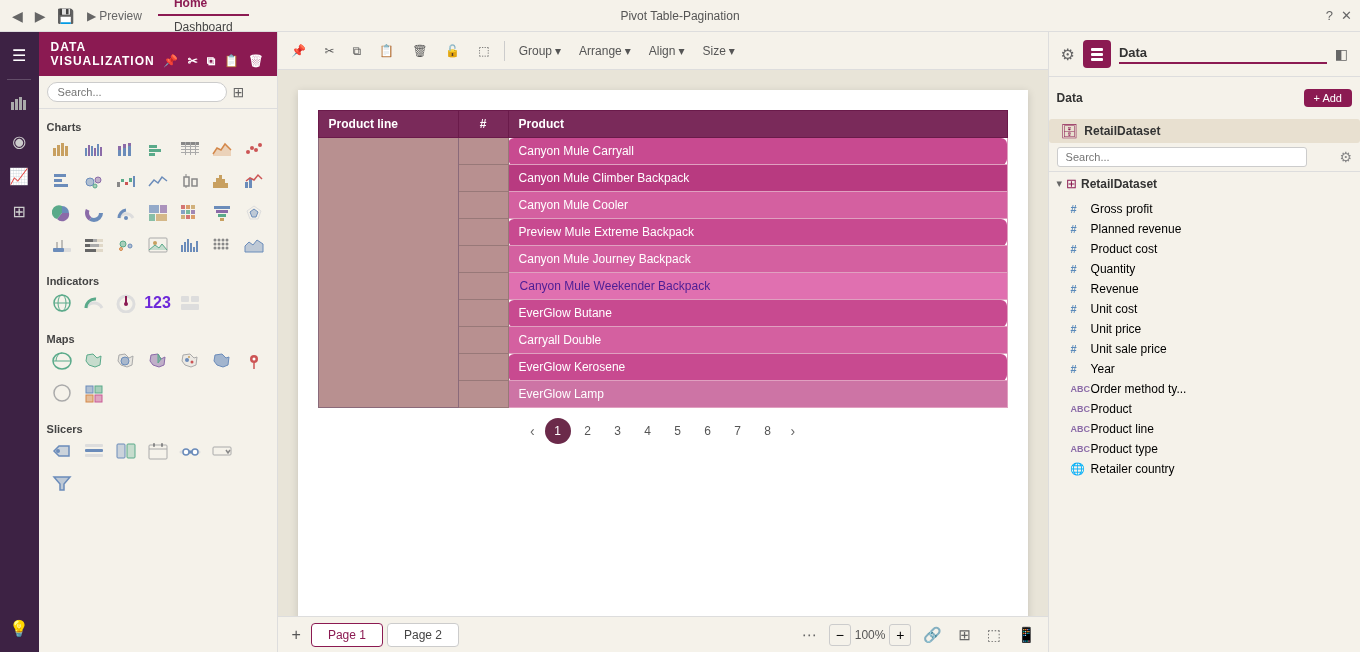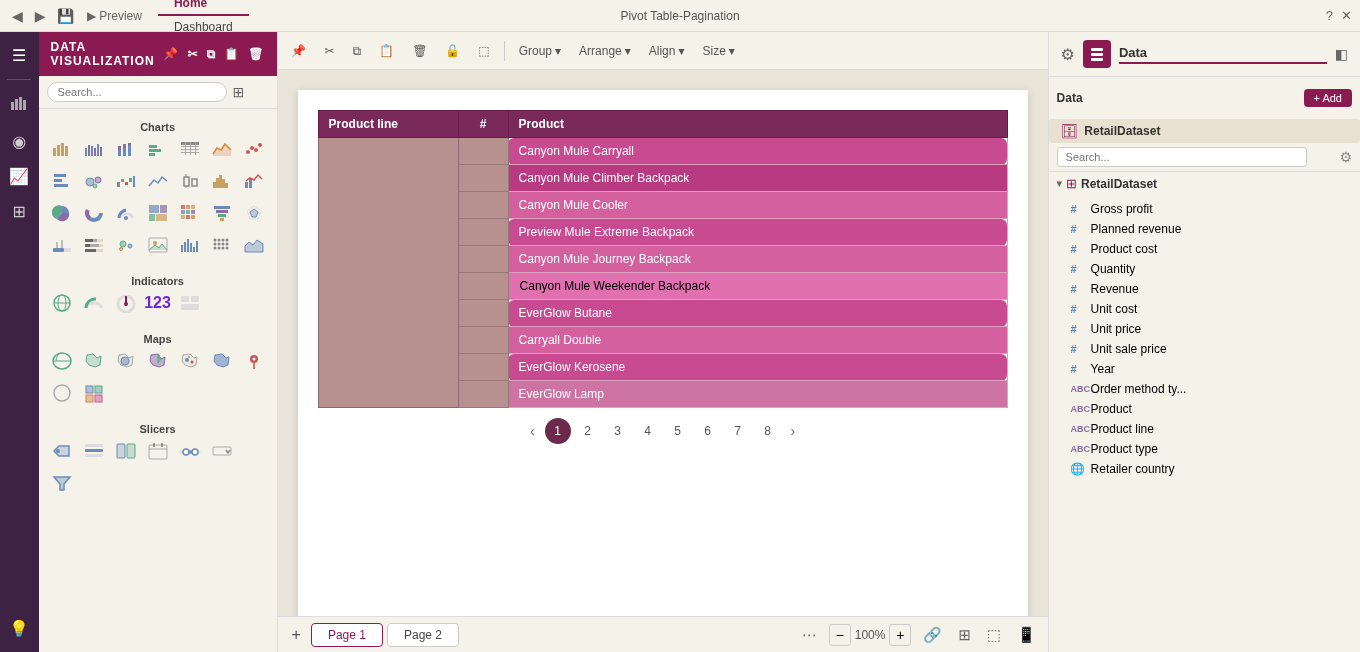--- a/index.html
+++ b/index.html
@@ -51,21 +51,21 @@
       flex-direction: column;
     }
     .panel-header {
       background: #8b1a52;
       color: #fff;
       font-size: 12px;
       font-weight: 700;
       padding: 8px 12px;
       letter-spacing: 1px;
       display: flex;
-      align-items: center;
+      align-items: flex-end;
       justify-content: space-between;
     }
     .panel-header .header-icons { display: flex; gap: 8px; align-items: center; }
     .panel-search {
       padding: 6px 8px;
       border-bottom: 1px solid #ddd;
       display: flex;
       align-items: center;
       gap: 6px;
     }
@@ -73,21 +73,21 @@
       border: 1px solid #ccc;
       border-radius: 12px;
       padding: 3px 10px;
       font-size: 11px;
       width: 160px;
       background: #fff;
     }
     .panel-search .grid-icon { color: #666; font-size: 14px; cursor: pointer; }
 
     .charts-section { padding: 4px 8px; }
-    .section-label { font-size: 11px; color: #444; font-weight: 600; padding: 4px 0 2px; text-align: center; }
+    .section-label { font-size: 11px; color: #444; font-weight: 600; padding: 4px 0 2px; }
 
     .icon-grid { display: grid; grid-template-columns: repeat(7, 1fr); gap: 2px; margin-bottom: 4px; }
     .icon-cell { width: 30px; height: 28px; display: flex; align-items: center; justify-content: center; cursor: pointer; border-radius: 3px; font-size: 13px; }
 
     
     .canvas-area {
       flex: 1;
       background: #e8e4d8;
       display: flex;
       flex-direction: column;
@@ -139,21 +139,21 @@
       text-align: left;
       font-weight: 600;
       border: 1px solid #6a1a4a;
     }
     .pivot-table th.hash-col { width: 50px; text-align: center; }
     .pivot-table .product-line-col { width: 140px; background: #9b7a8a; color: #fff; border: 1px solid #8a6a7a; vertical-align: top; padding: 6px 10px; }
     .pivot-table .num-col { background: #a89090; color: #fff; border: 1px solid #987878; width: 40px; text-align: center; }
     .pivot-table .product-col { padding: 6px 10px; border: 1px solid #e0a0c0; }
     .pivot-table .product-col.pink-dark { background: #c84a90; color: #fff; border-radius: 6px; }
     .pivot-table .product-col.pink-mid { background: #d460a0; color: #fff; }
-    .pivot-table .product-col.pink-light { background: #e070b0; color: #000000; padding-left: 11px; }
+    .pivot-table .product-col.pink-light { background: #e070b0; color: #4c1d95; padding-left: 11px; }
     .pivot-table .product-col.pink-fade { background: #b83a80; color: #fff; }
     .pivot-table td { border: 1px solid #d0d0d0; }
     .pivot-table .empty-cell { background: #b89090; }
 
     
     .pagination {
       display: flex;
       align-items: center;
       justify-content: center;
       gap: 4px;

